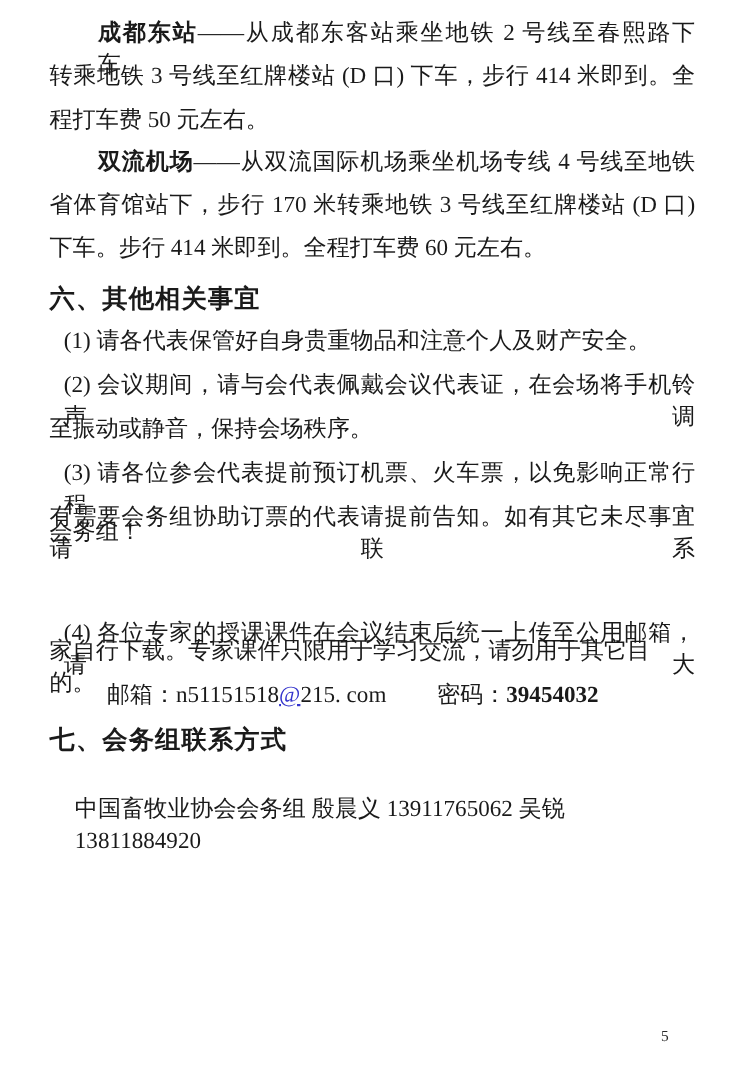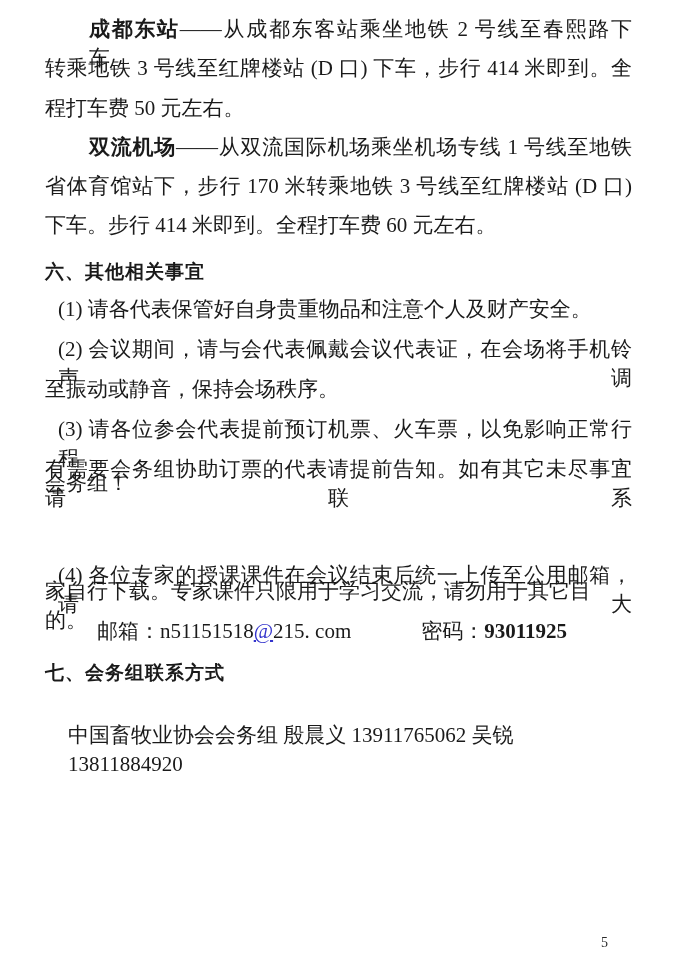--- a/index.html
+++ b/index.html
@@ -19,60 +19,60 @@
     font-size:21px;
     line-height:29px;
     white-space:normal;
   }
   .line.justify{
     text-align:justify;
     text-align-last:justify;
   }
   .line.heading{
     font-weight:700;
-    font-size:19px;
+    font-size:23px;
     font-family:"Liberation Sans","DejaVu Sans",sans-serif;
     letter-spacing:1px;
   }
   .run{font-style:normal;}
   .run.bold{font-weight:700;}
   .run.link{
     color:#3333cc;
     text-decoration:underline;
     text-underline-offset:2px;
     cursor:pointer;
   }
-  .run.gap{margin-left:70px;}
+  .run.gap{margin-left:46px;}
   .pageno{
     position:absolute;
     left:601px;
     top:935px;
     font-size:14px;
     color:#2a2a2a;
     font-family:"Liberation Serif","DejaVu Serif",serif;
   }
 </style>
 </head>
 <body>
 
 <div class="page">
   <div id="doc-body">
       <div class="line justify" style="top: 15px; padding-left: 44px;"><span class="run bold">成都东站</span><span class="run">——从成都东客站乘坐地铁 2 号线至春熙路下车，</span></div>
       <div class="line justify" style="top: 54px;"><span class="run">转乘地铁 3 号线至红牌楼站 (D 口) 下车，步行 414 米即到。全</span></div>
       <div class="line" style="top: 94px;"><span class="run">程打车费 50 元左右。</span></div>
-      <div class="line justify" style="top: 133px; padding-left: 44px;"><span class="run bold">双流机场</span><span class="run">——从双流国际机场乘坐机场专线 1 号线至地铁</span></div>
+      <div class="line justify" style="top: 133px; padding-left: 44px;"><span class="run bold">双流机场</span><span class="run">——从双流国际机场乘坐机场专线 4 号线至地铁</span></div>
       <div class="line justify" style="top: 172px;"><span class="run">省体育馆站下，步行 170 米转乘地铁 3 号线至红牌楼站 (D 口)</span></div>
       <div class="line" style="top: 211px;"><span class="run">下车。步行 414 米即到。全程打车费 60 元左右。</span></div>
       <div class="line heading" style="top: 257px;"><span class="run">六、其他相关事宜</span></div>
       <div class="line" style="top: 295px; padding-left: 13px;"><span class="run">(1) 请各代表保管好自身贵重物品和注意个人及财产安全。</span></div>
       <div class="line justify" style="top: 335px; padding-left: 13px;"><span class="run">(2) 会议期间，请与会代表佩戴会议代表证，在会场将手机铃声调</span></div>
       <div class="line" style="top: 375px;"><span class="run">至振动或静音，保持会场秩序。</span></div>
       <div class="line justify" style="top: 415px; padding-left: 13px;"><span class="run">(3) 请各位参会代表提前预订机票、火车票，以免影响正常行程，</span></div>
       <div class="line justify" style="top: 455px;"><span class="run">有需要会务组协助订票的代表请提前告知。如有其它未尽事宜请联系</span></div>
       <div class="line" style="top: 469px;"><span class="run">会务组！</span></div>
       <div class="line justify" style="top: 537px; padding-left: 13px; margin-top: 24px;"><span class="run">(4) 各位专家的授课课件在会议结束后统一上传至公用邮箱，请大</span></div>
       <div class="line" style="top: 577px;"><span class="run">家自行下载。专家课件只限用于学习交流，请勿用于其它目的。</span></div>
-      <div class="line" style="top: 617px; padding-left: 52px;"><span class="run">邮箱：n51151518</span><span class="run link">@</span><span class="run">215. com</span><span class="run gap">密码：</span><span class="run bold">93011925</span></div>
+      <div class="line" style="top: 617px; padding-left: 52px;"><span class="run">邮箱：n51151518</span><span class="run link">@</span><span class="run">215. com</span><span class="run gap">密码：</span><span class="run bold">39454032</span></div>
       <div class="line heading" style="top: 658px;"><span class="run">七、会务组联系方式</span></div>
       <div class="line" style="top: 721px; padding-left: 23px;"><span class="run">中国畜牧业协会会务组 殷晨义 13911765062 吴锐 13811884920</span></div>
     </div>
   <div class="pageno">5</div>
 </div>
 
 </body></html>

